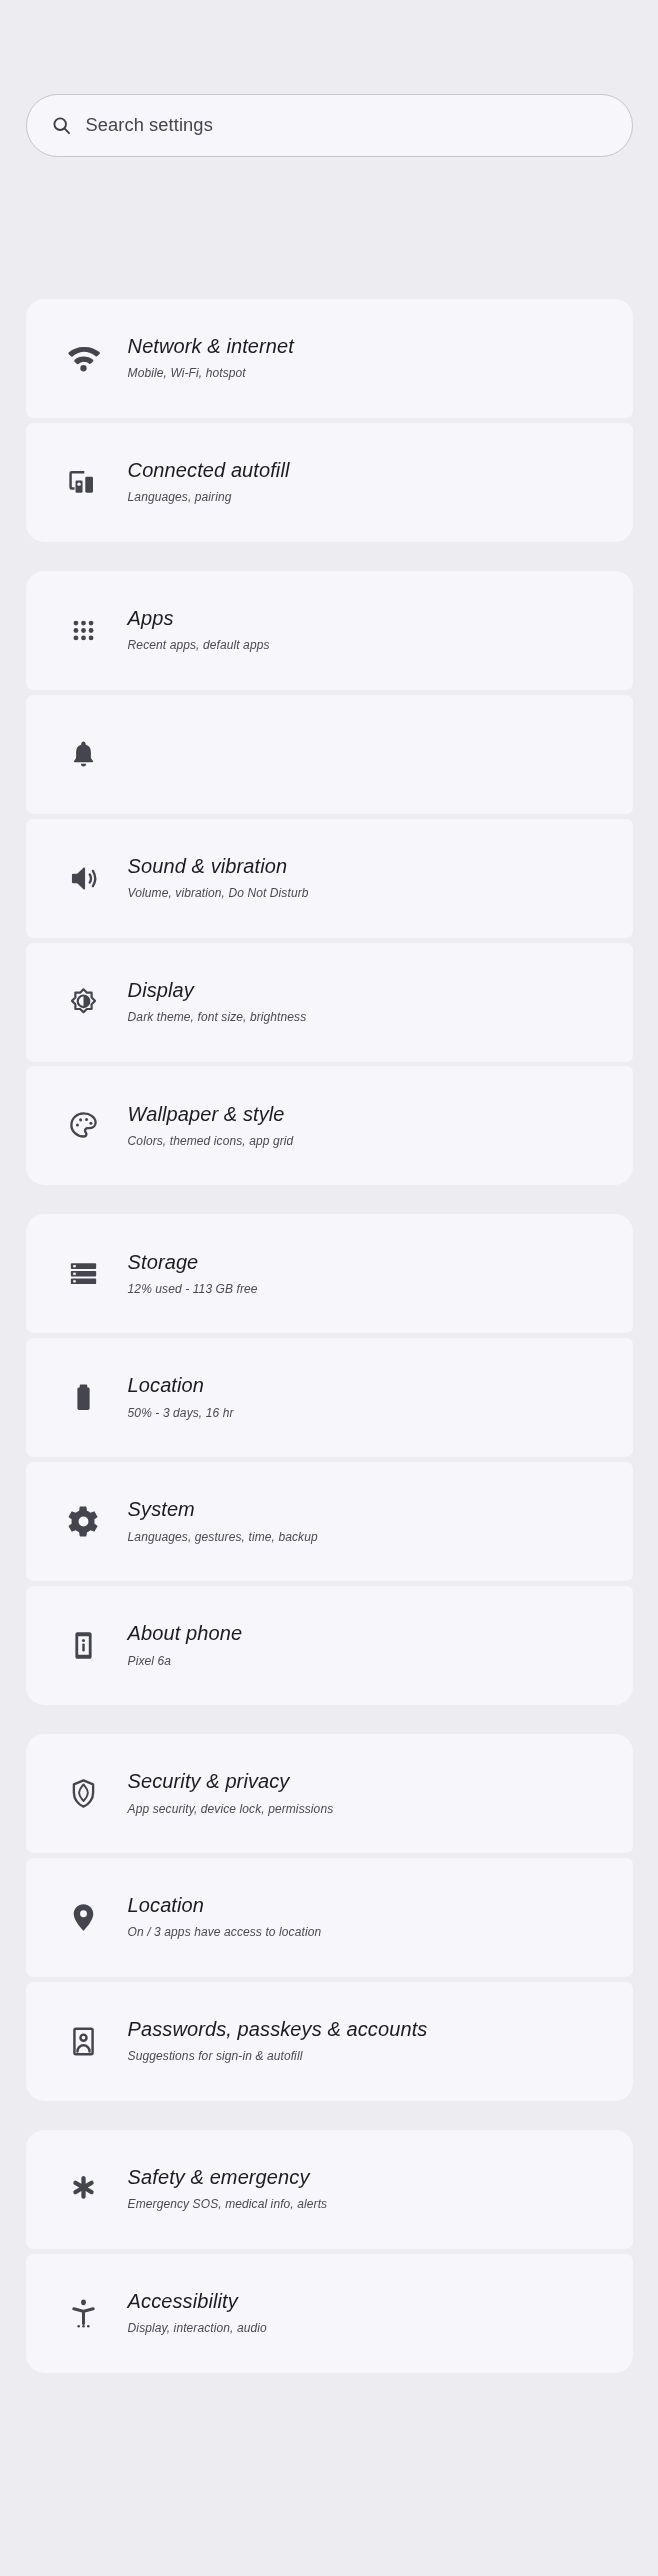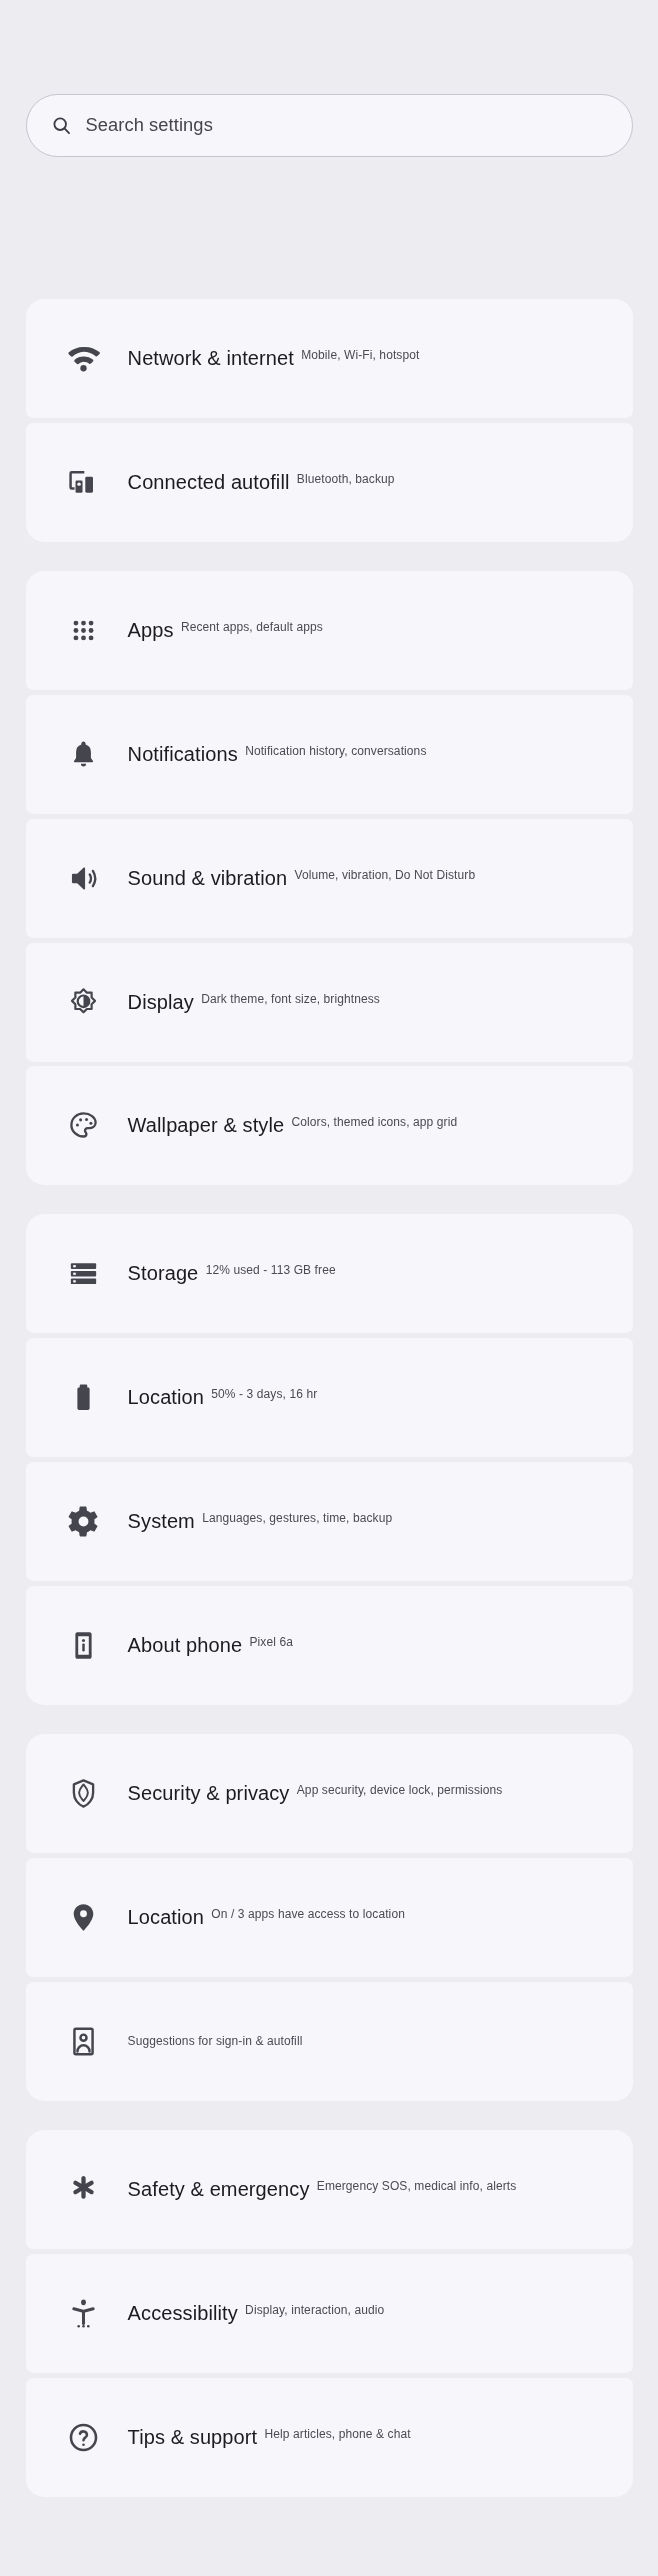--- a/index.html
+++ b/index.html
@@ -100,24 +100,25 @@
     margin-right: 28px;
   }
   .row-icon svg {
     display: block;
     width: 33px;
     height: 33px;
   }
 
   .row-text {
     display: flex;
-    flex-direction: row;
+    flex-direction: column;
     justify-content: center;
     gap: 7.3px;
     min-width: 0;
+    font-style: italic;
   }
   .row-title {
     font-size: 20px;
     line-height: 23px;
     color: #1c1b20;
     letter-spacing: 0.1px;
     white-space: nowrap;
   }
   .row-subtitle {
     font-size: 12px;
@@ -164,21 +165,21 @@
         <span class="row-icon">
           <svg viewBox="0 0 24 24" fill="none" stroke="currentColor" stroke-width="1.8" stroke-linejoin="round">
             <path d="M12.6 4.6H3.4a.8.8 0 0 0-.8.8v10.2a.8.8 0 0 0 .8.8h2.1" fill="none"></path>
             <rect x="6.2" y="10.6" width="5.1" height="8.8" rx="0.9" fill="currentColor" stroke="none"></rect>
             <circle cx="8.75" cy="13.2" r="1.25" fill="#f7f6fb" stroke="none"></circle>
             <rect x="13.3" y="7.9" width="5.6" height="11.5" rx="1" fill="currentColor" stroke="none"></rect>
           </svg>
         </span>
         <span class="row-text">
           <span class="row-title">Connected autofill</span>
-          <span class="row-subtitle">Bluetooth, backup</span>
+          <span class="row-subtitle">Languages, pairing</span>
         </span>
       </div>
 
     </div>
 
     <div class="group">
 
       <div class="row">
         <span class="row-icon">
           <svg viewBox="0 0 24 24" fill="currentColor">
@@ -199,24 +200,20 @@
         </span>
       </div>
 
       <div class="row">
         <span class="row-icon">
           <svg viewBox="0 0 24 24" fill="currentColor">
             <path d="M12 2.6c-.85 0-1.55.7-1.55 1.55v.6A5.6 5.6 0 0 0 6.6 10.2v4.3l-1.5 2.2a.6.6 0 0 0 .5.95h12.8a.6.6 0 0 0 .5-.95l-1.5-2.2v-4.3a5.6 5.6 0 0 0-3.85-5.45v-.6c0-.85-.7-1.55-1.55-1.55z"></path>
             <path d="M10.1 18.8h3.8a1.9 1.9 0 0 1-3.8 0z"></path>
           </svg>
         </span>
-        <span class="row-text">
-          <span class="row-title">Notifications</span>
-          <span class="row-subtitle">Notification history, conversations</span>
-        </span>
       </div>
 
       <div class="row">
         <span class="row-icon">
           <svg viewBox="0 0 24 24" fill="currentColor">
             <path d="M3.6 9.3v5.4a.8.8 0 0 0 .8.8h3L12 19.9a.7.7 0 0 0 1.15-.55V4.65A.7.7 0 0 0 12 4.1L7.4 8.5h-3a.8.8 0 0 0-.8.8z"></path>
             <path d="M16.1 8.3a.85.85 0 0 0-.3 1.2 4.6 4.6 0 0 1 0 5 .85.85 0 1 0 1.45.9 6.3 6.3 0 0 0 0-6.8.85.85 0 0 0-1.15-.3z" stroke="none"></path>
             <path d="M18.5 5.7a.85.85 0 0 0-.4 1.2 9.7 9.7 0 0 1 0 10.2.85.85 0 1 0 1.45.9 11.4 11.4 0 0 0 0-12 .85.85 0 0 0-1.05-.3z" stroke="none"></path>
           </svg>
         </span>
@@ -347,20 +344,21 @@
 
       <div class="row">
         <span class="row-icon">
           <svg viewBox="0 0 24 24" fill="none" stroke="currentColor" stroke-width="1.8" stroke-linejoin="round">
             <rect x="5.4" y="2.8" width="13.2" height="18.4" rx="1.1"></rect>
             <circle cx="12" cy="9.2" r="2.2"></circle>
             <path d="M7.6 19.2a4.4 4.4 0 0 1 8.8 0" stroke-linecap="round"></path>
           </svg>
         </span>
         <span class="row-text">
+          <span class="row-title">Passwords, passkeys &amp; accounts</span>
           <span class="row-subtitle">Suggestions for sign-in &amp; autofill</span>
         </span>
       </div>
 
     </div>
 
     <div class="group">
 
       <div class="row">
         <span class="row-icon">
@@ -383,31 +381,18 @@
             <circle cx="12" cy="21.3" r="0.95"></circle>
             <circle cx="15.5" cy="21.3" r="0.95"></circle>
           </svg>
         </span>
         <span class="row-text">
           <span class="row-title">Accessibility</span>
           <span class="row-subtitle">Display, interaction, audio</span>
         </span>
       </div>
 
-      <div class="row">
-        <span class="row-icon">
-          <svg viewBox="0 0 24 24" fill="none" stroke="currentColor" stroke-width="1.85" stroke-linecap="round" stroke-linejoin="round">
-            <circle cx="12" cy="12" r="9.1"></circle>
-            <path d="M9.45 9.3a2.6 2.6 0 0 1 5.05.85c0 1.75-2.5 2.05-2.5 3.85"></path>
-            <circle cx="12" cy="17.3" r="0.95" fill="currentColor" stroke="none"></circle>
-          </svg>
-        </span>
-        <span class="row-text">
-          <span class="row-title">Tips &amp; support</span>
-          <span class="row-subtitle">Help articles, phone &amp; chat</span>
-        </span>
-      </div>
 
     </div>
 
   </div>
 </div>
 
 
 </body></html>

